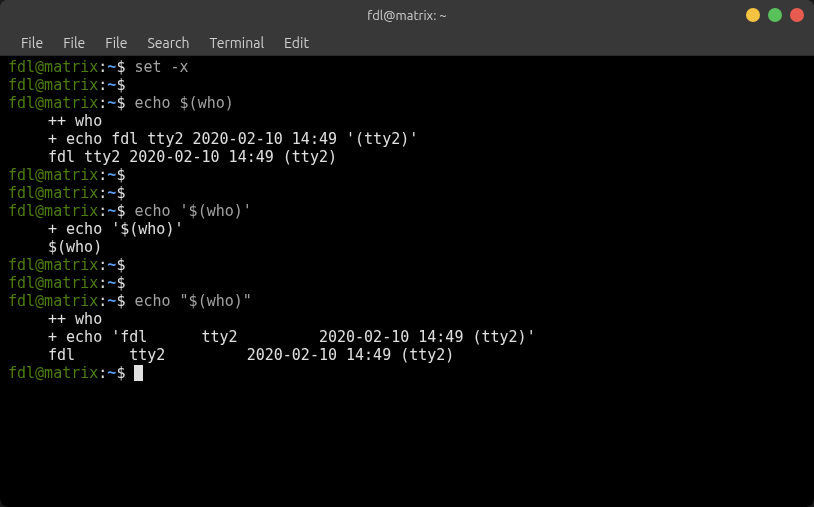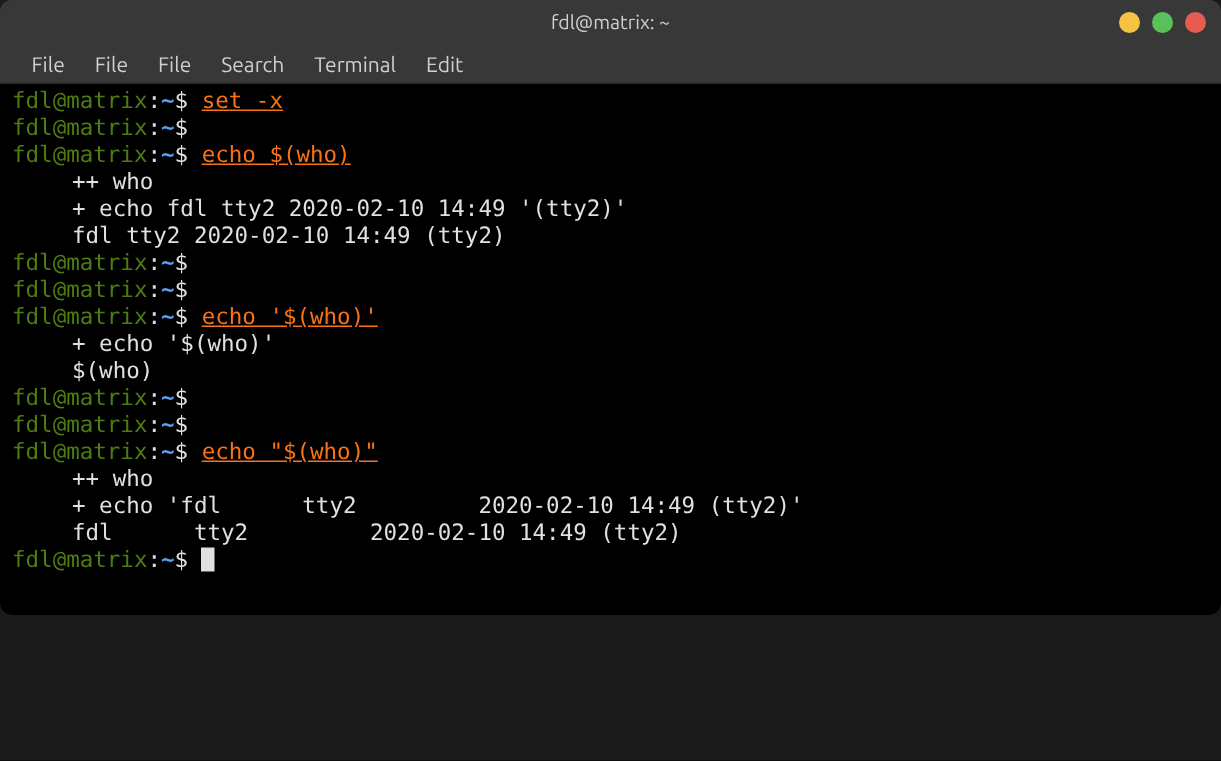--- a/index.html
+++ b/index.html
@@ -5,21 +5,21 @@
     * { margin: 0; padding: 0; box-sizing: border-box; }
     body {
       background: #1a1a1a;
       font-family: 'DejaVu Sans Mono', 'Consolas', monospace;
       width: 814px;
       height: 507px;
       overflow: hidden;
     }
     .window {
       width: 814px;
-      height: 410px;
+      height: 507px;
       background: #383838;
       border-radius: 8px;
       overflow: hidden;
       display: flex;
       flex-direction: column;
     }
     .titlebar {
       height: 30px;
       background: #383838;
       display: flex;
@@ -73,21 +73,21 @@
       white-space: pre;
     }
     .line {
       display: block;
       min-height: 18px;
     }
     .user-host { color: #4d7c0f; font-weight: normal; }
     .colon { color: #e0e0e0; }
     .path { color: #5a9ff5; font-weight: bold; }
     .sigil { color: #e0e0e0; }
-    .cmd { color: #f97316; text-decoration: underline; }
+    .cmd { color: #a3a3a3; }
     .output { color: #e0e0e0; margin-left: 40px; }
     .cursor {
       display: inline-block;
       width: 9px;
       height: 16px;
       background: #e0e0e0;
       vertical-align: text-bottom;
       margin-bottom: 1px;
     }
   </style>

